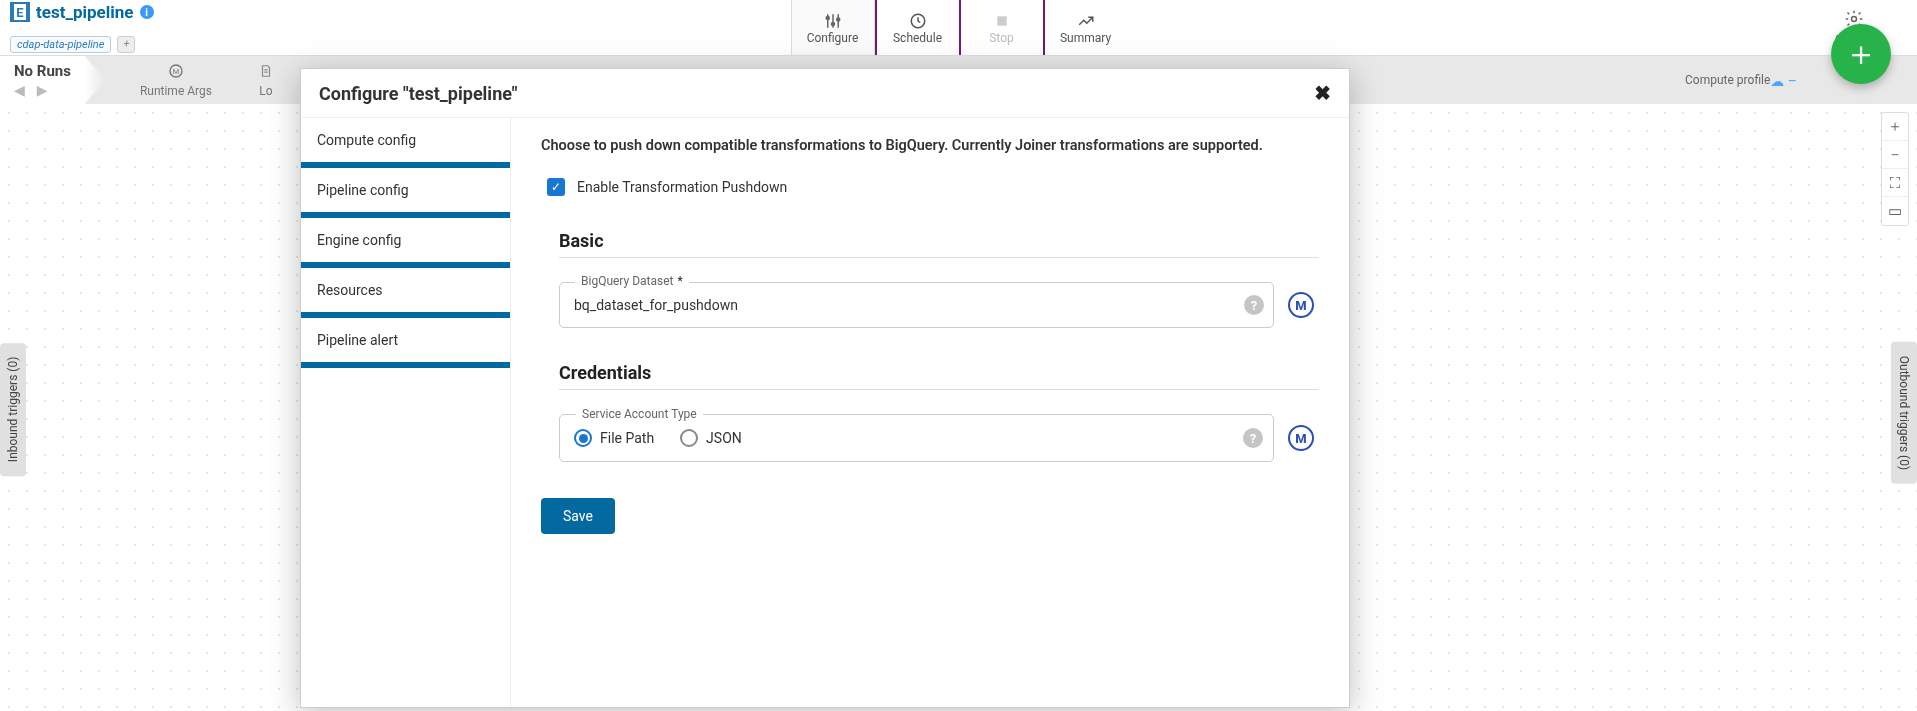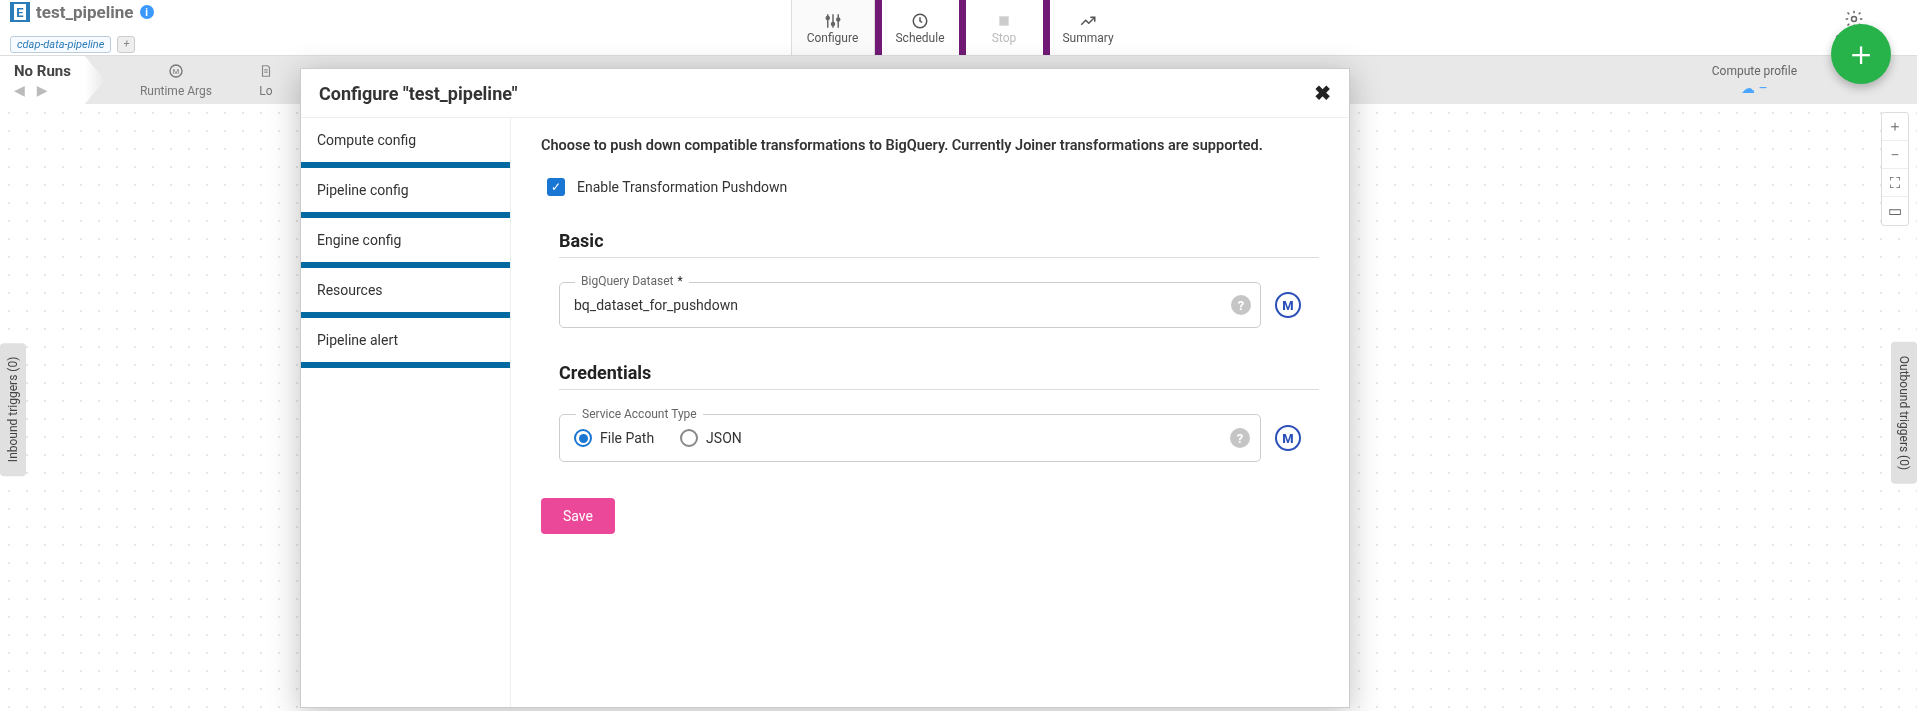--- a/index.html
+++ b/index.html
@@ -3,28 +3,28 @@
 <meta charset="utf-8">
 <style>
   * { box-sizing: border-box; margin: 0; padding: 0; font-family: -apple-system, BlinkMacSystemFont, "Segoe UI", Roboto, Helvetica, Arial, sans-serif; }
   body { background: #f5f5f5; width: 1917px; height: 711px; overflow: hidden; position: relative; color: #444; }
 
   
   .topbar { background: #fff; height: 56px; display: flex; align-items: stretch; border-bottom: 1px solid #ddd; position: relative; }
   .topbar-left { display: flex; flex-direction: column; justify-content: center; padding: 6px 10px; }
   .pipeline-name-row { display: flex; align-items: center; gap: 6px; }
   .logo-e { width: 20px; height: 20px; border: 2px solid #2b7bb9; display:flex; align-items:center; justify-content:center; color:#2b7bb9; font-weight:700; font-size:13px; border-left-width:4px; border-right-width:4px;}
-  .pipeline-name { font-size: 17px; font-weight: 700; color: #737373; }
+  .pipeline-name { font-size: 17px; font-weight: 700; color: #0369a1; }
   .info-icon { width:14px; height:14px; border-radius:50%; background:#3b99fc; color:#fff; font-size:10px; display:flex; align-items:center; justify-content:center; font-weight:700;}
   .tag-row { display:flex; gap:6px; margin-top:14px;font-style:italic;}
   .tag { font-size:11px; color:#2b7bb9; border:1px solid #bcd; border-radius:3px; padding:1px 6px; background:#f7fbff;}
   .tag-add { font-size:11px; color:#888; border:1px solid #ccc; border-radius:3px; padding:0 4px; background:#eee; width:18px; text-align:center;}
 
   .topbar-center { position:absolute; left:50%; transform:translateX(-50%); display:flex; gap:0; height:100%; align-items:stretch;}
-  .tb-btn { display:flex; flex-direction:column; align-items:center; justify-content:center; min-width:84px; border-left:7px solid #701a75; padding:4px 10px; cursor:pointer; font-size:12px; color:#555; background:#fff;}
+  .tb-btn { display:flex; flex-direction:column; align-items:center; justify-content:center; min-width:84px; border-left:2px solid #701a75; padding:4px 10px; cursor:pointer; font-size:12px; color:#555; background:#fff;}
   .tb-btn:first-child { background:#fafafa; border-left:1px solid #ddd; border-right:1px solid #ddd;}
   .tb-btn .ic { font-size:16px; height:20px; display:flex; align-items:center; justify-content:center; color:#777;}
   .tb-btn.run .lbl { color:#2e7d32; font-weight:600;}
   .tb-btn.run .ic { color:#2e7d32;}
   .tb-btn.stop .ic, .tb-btn.stop .lbl { color:#bbb; }
   .tb-btn.schedule .ic { color:#666;}
   .tb-btn.summary .ic { color:#666;}
   .run-group { display:flex; align-items:stretch;}
   .run-dropdown { width:22px; display:flex; align-items:center; justify-content:center; border-right:1px solid #eee; cursor:pointer; color:#888; font-size:10px;}
   .topbar-right { margin-left:auto; display:flex; align-items:center; padding-right:43px;}
@@ -32,21 +32,21 @@
   .actions-btn .ic { font-size:18px; color:#777;}
 
   
   .subbar { height:48px; background:#e8e8e8; display:flex; align-items:stretch; position:relative;}
   .noruns-tab { background:#fff; display:flex; flex-direction:column; justify-content:center; padding:4px 14px; border-right:1px solid #ddd; position:relative;}
   .noruns-tab::after { content:""; position:absolute; right:-20px; top:0; bottom:0; width:20px; background:linear-gradient(to right, #fff 0%, #e8e8e8 100%); clip-path: polygon(0 0, 100% 50%, 0 100%);}
   .noruns-title { font-size:15px; font-weight:700; color:#444;}
   .noruns-arrows { display:flex; gap:12px; color:#bbb; font-size:14px; margin-top:2px;}
   .sub-item { display:flex; flex-direction:column; align-items:center; justify-content:center; width:120px; color:#777; font-size:12px; cursor:pointer;}
   .sub-item .ic { font-size:14px; margin-bottom:2px; color:#888;}
-  .compute-area { margin-left:auto; display:flex; flex-direction:column; align-items:center; justify-content:center; padding-right:120px; color:#666; font-size:12px;}
+  .compute-area { margin-left:auto; display:flex; align-items:center; justify-content:center; padding-right:120px; color:#666; font-size:12px;}
   .compute-cloud { color:#4aa6ff; font-size:14px; margin-top:2px;}
 
   
   .canvas { position:absolute; top:104px; left:0; right:0; bottom:0; background: #fff; background-image: radial-gradient(#e6e6e6 1px, transparent 1px); background-size: 18px 18px;}
   .zoom-ctrl { position:absolute; right:8px; top:8px; width:28px; background:#fff; border:1px solid #ddd; border-radius:3px; display:flex; flex-direction:column; }
   .zoom-ctrl > div { height:28px; display:flex; align-items:center; justify-content:center; color:#666; border-bottom:1px solid #eee; cursor:pointer; font-size:15px;}
   .zoom-ctrl > div:last-child { border-bottom:none;}
 
   
   .side-tab { position:absolute; top:50%; transform:translateY(-10%); background:#e0e0e0; color:#444; font-size:12px; writing-mode:vertical-rl; padding:14px 6px; border-radius:4px; cursor:pointer; }
@@ -65,34 +65,34 @@
   .modal-nav { width:210px; border-right:1px solid #eee; background:#fff;}
   .modal-nav .mitem { padding:14px 16px; border-bottom:6px solid #0369a1; font-size:14px; color:#333; cursor:pointer;}
   .modal-nav .mitem.active { color:#1976d2; font-weight:600; background:#f5f9ff;}
   .modal-content { flex:1; padding:18px 30px 14px 30px; overflow:auto; display:flex; flex-direction:column;}
   .desc { font-size:14.5px; font-weight:600; color:#333; line-height:1.4; margin-bottom:22px;}
   .check-row { display:flex; align-items:center; gap:12px; margin-bottom:26px; margin-left:6px;}
   .chk { width:18px; height:18px; background:#1976d2; border-radius:3px; display:flex; align-items:center; justify-content:center; color:#fff; font-size:12px; cursor:pointer;}
   .chk::after{content:"✓";}
   .check-label { font-size:14px; color:#333;}
   .section-title { font-size:18px; font-weight:700; color:#222; border-bottom:1px solid #ddd; padding-bottom:6px; margin:8px 0 18px 18px;}
-  .field-wrap { position:relative; margin:6px 18px 26px 18px; display:flex; align-items:center; gap:14px;}
+  .field-wrap { position:relative; margin:6px 5px 26px 18px; display:flex; align-items:center; gap:14px;}
   .field-box { flex:1; position:relative;}
   .float-label { position:absolute; top:-8px; left:16px; background:#fff; padding:0 6px; font-size:12px; color:#666;}
   .float-label .req { color:#222; margin-left:4px;}
   .tinput { width:100%; border:1px solid #ccc; border-radius:5px; padding:14px 40px 14px 14px; font-size:14px; color:#333; background:#fff;}
   .help-ic { position:absolute; right:10px; top:50%; transform:translateY(-50%); width:20px; height:20px; border-radius:50%; background:#c5c5c5; color:#fff; display:flex; align-items:center; justify-content:center; font-size:13px; font-weight:700; cursor:pointer;}
   .macro-ic { width:26px; height:26px; border:2px solid #2b4fb9; border-radius:50%; color:#2b4fb9; display:flex; align-items:center; justify-content:center; font-weight:800; font-size:13px; cursor:pointer;}
   .radio-box { flex:1; border:1px solid #ccc; border-radius:5px; padding:14px 40px 14px 14px; display:flex; gap:26px; position:relative; background:#fff;}
   .radio-opt { display:flex; align-items:center; gap:8px; font-size:14px; color:#333; cursor:pointer;}
   .rcircle { width:18px; height:18px; border:2px solid #888; border-radius:50%; display:flex; align-items:center; justify-content:center;}
   .rcircle.sel { border-color:#1976d2;}
   .rcircle.sel::after { content:""; width:9px; height:9px; background:#1976d2; border-radius:50%;}
   .modal-footer { padding:10px 0 0 0;}
-  .save-btn { background:#ec4899; color:#fff; border:none; border-radius:4px; padding:10px 22px; font-size:14px; cursor:pointer; margin-left:0;}
+  .save-btn { background:#0369a1; color:#fff; border:none; border-radius:4px; padding:10px 22px; font-size:14px; cursor:pointer; margin-left:0;}
 </style>
 </head>
 <body>
 
 <div class="topbar">
   <div class="topbar-left">
     <div class="pipeline-name-row">
       <span class="logo-e">E</span>
       <span class="pipeline-name">test_pipeline</span>
       <span class="info-icon">i</span>

